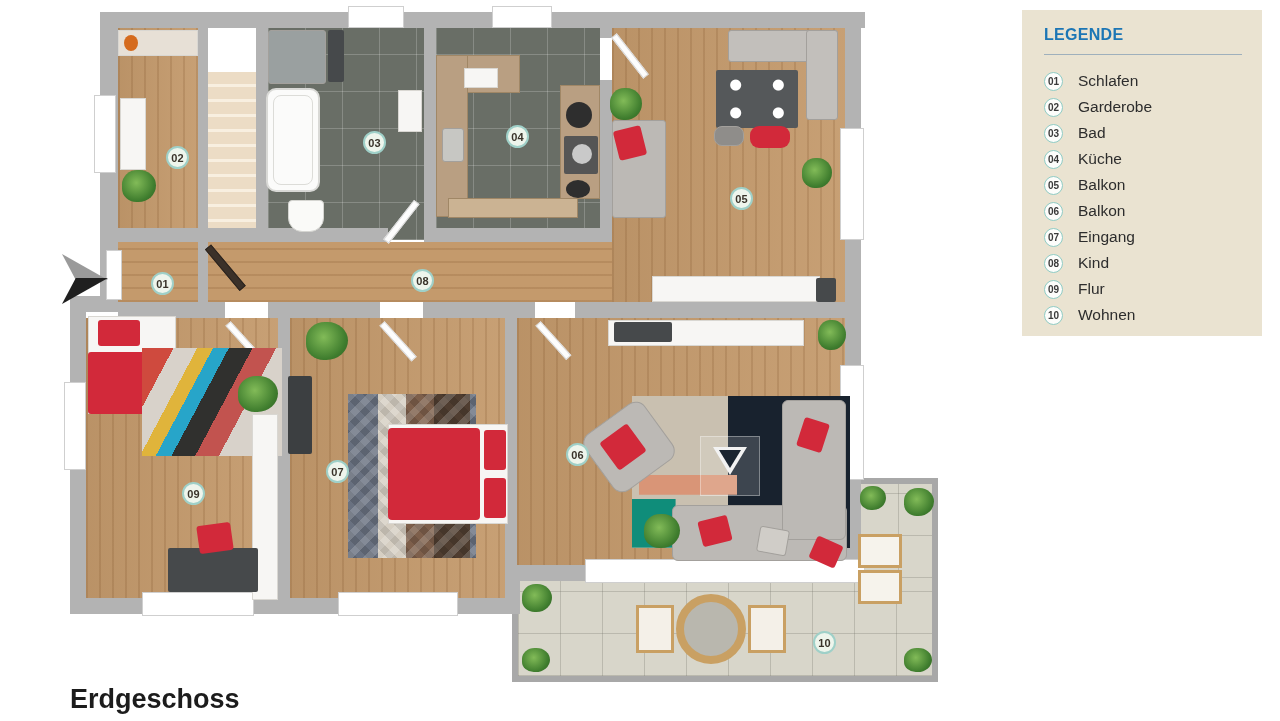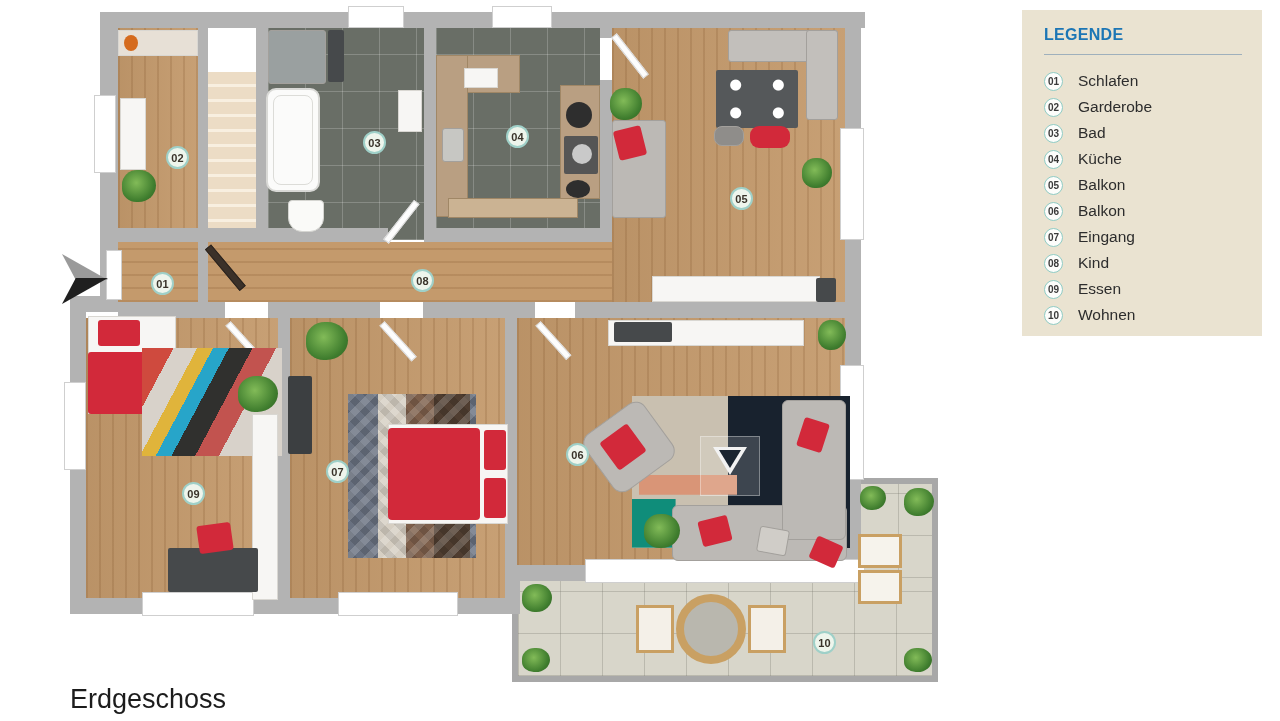--- a/index.html
+++ b/index.html
@@ -68,21 +68,21 @@
   .legend{left:1022px;top:10px;width:240px;height:326px;background:#eae3d1;box-sizing:border-box;
     padding:16px 20px 0 22px;}
   .legend h2{margin:0;font-size:16px;font-weight:700;color:#1c76b5;letter-spacing:.3px;}
   .lg-div{border-top:1.5px solid #9fb0bc;margin:10px 0 13px 0;}
   .lg-row{display:flex;align-items:center;gap:15px;height:26px;}
   .lg-badge{width:19px;height:19px;border-radius:50%;background:#fdfdfb;border:1.5px solid #8fccc5;
     box-sizing:border-box;color:#3a3a3a;font-size:10px;font-weight:700;display:flex;
     align-items:center;justify-content:center;flex:0 0 19px;}
   .lg-label{font-size:15.5px;color:#2d2d2d;}
   
-  .floor-title{left:70px;top:684px;font-size:27px;color:#1c1c1c;}
+  .floor-title{left:70px;top:684px;font-size:27px;color:#1c1c1c;font-weight:bold;}
 </style>
 </head>
 <body>
 
 <div class="abs" style="left:0;top:0;width:1000px;height:721px;">
 
   <div class="abs wood" style="left:118px;top:28px;width:80px;height:214px;"></div>
   <div class="abs" style="left:208px;top:28px;width:48px;height:214px;background:#fff;"></div>
   <div class="abs steps" style="left:208px;top:72px;width:48px;height:156px;"></div>
   <div class="abs tile" style="left:268px;top:28px;width:156px;height:212px;"></div>
@@ -265,21 +265,21 @@
   <div class="lg-row">
     <span class="lg-badge">07</span>
     <span class="lg-label">Eingang</span>
   </div>
   <div class="lg-row">
     <span class="lg-badge">08</span>
     <span class="lg-label">Kind</span>
   </div>
   <div class="lg-row">
     <span class="lg-badge">09</span>
-    <span class="lg-label">Essen</span>
+    <span class="lg-label">Flur</span>
   </div>
   <div class="lg-row">
     <span class="lg-badge">10</span>
     <span class="lg-label">Wohnen</span>
   </div>
 </aside>
 
 <div class="abs floor-title">Erdgeschoss</div>
 
 </body></html>

